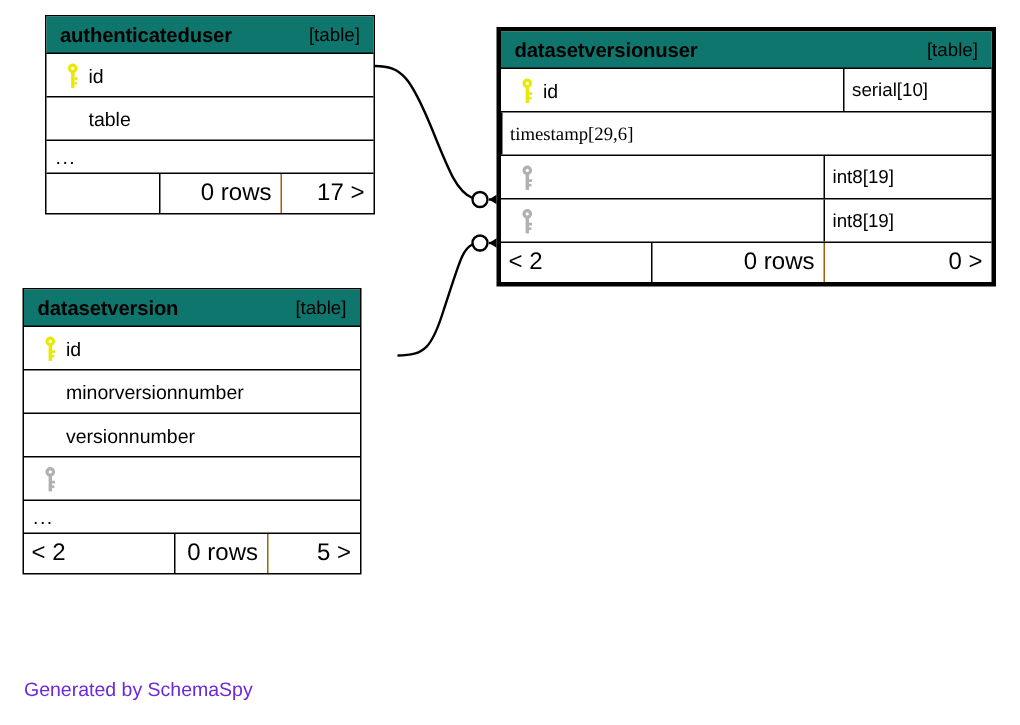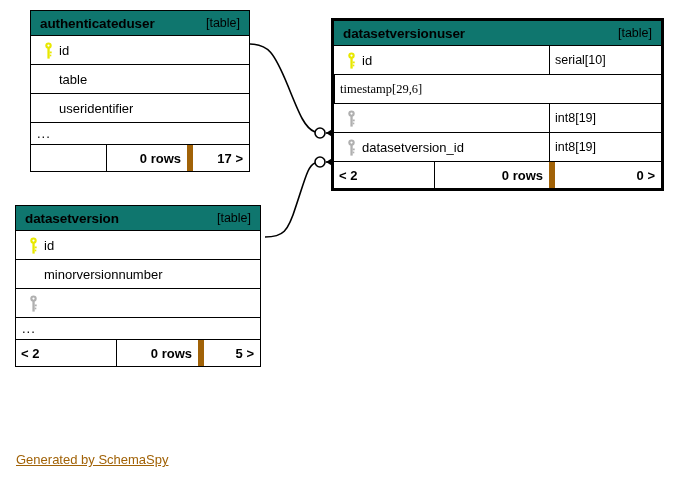--- a/index.html
+++ b/index.html
@@ -117,52 +117,50 @@
   }
 
   .tbl-footer {
     display: flex;
     height: 26px;
     box-sizing: border-box;
   }
   .foot-cell {
     display: flex;
     align-items: center;
-    font-size: 13px;
-    box-sizing: border-box;
-    white-space: nowrap;
-    font-weight: bold;
+    font-size: 16px;
+    box-sizing: border-box;
+    white-space: nowrap;
   }
   .foot-left {
     flex: 0 0 auto;
     justify-content: flex-start;
     padding-left: 5px;
   }
   .foot-mid {
     flex: 1 1 auto;
     justify-content: flex-end;
     padding-right: 6px;
     border-left: 1px solid #000000;
   }
   .foot-right {
     flex: 0 0 auto;
     justify-content: flex-end;
     padding-right: 6px;
-    border-left: 6px solid #a16207;
+    border-left: 1px solid #a16207;
     text-align: right;
   }
 
   #footer-note {
     position: absolute;
     left: 16px;
     top: 452px;
     font-size: 13px;
-    color: #a16207;
-    white-space: nowrap;
-    text-decoration: underline;
+    color: #6d28d9;
+    white-space: nowrap;
   }
 </style>
 </head>
 <body>
 
 <div id="diagram-canvas">
 
   <svg id="connector-layer" viewBox="0 0 680 483" width="680" height="483">
 
     <g>
@@ -202,26 +200,20 @@
       </div>
     </div>
 
     <div class="tbl-row">
       <div class="col-name-cell">
         <span class="key-slot"></span>
         <span class="col-label">table</span>
       </div>
     </div>
 
-    <div class="tbl-row">
-      <div class="col-name-cell">
-        <span class="key-slot"></span>
-        <span class="col-label">useridentifier</span>
-      </div>
-    </div>
 
     <div class="ellipsis-row">
       <span>...</span>
     </div>
 
     <div class="tbl-footer">
       <div class="foot-cell foot-left" style="width:75px;"></div>
       <div class="foot-cell foot-mid">0 rows</div>
       <div class="foot-cell foot-right" style="width:62px;">17 &gt;</div>
     </div>
@@ -240,21 +232,21 @@
           <svg width="9" height="17" viewBox="0 0 9 17">
             <circle cx="4.5" cy="3.6" r="3.2" fill="#e8e800"></circle>
             <circle cx="4.5" cy="3.6" r="1.1" fill="#ffffff"></circle>
             <rect x="3.4" y="5.6" width="2.3" height="11" fill="#e8e800"></rect>
             <rect x="5.7" y="9.5" width="2.0" height="1.8" fill="#e8e800"></rect>
             <rect x="5.7" y="12.6" width="1.6" height="1.7" fill="#e8e800"></rect>
           </svg>
         </span>
         <span class="col-label">id</span>
       </div>
-      <div class="col-type-cell" style="width:112px;">serial[10]</div>
+      <div class="col-type-cell" style="width:99px;">serial[10]</div>
     </div>
 
     <div class="tbl-row">
       <div class="col-type-cell" style="width:112px;font-family:Liberation Serif, serif;">timestamp[29,6]</div>
     </div>
 
     <div class="tbl-row">
       <div class="col-name-cell">
         <span class="key-slot">
           <svg width="9" height="17" viewBox="0 0 9 17">
@@ -273,33 +265,32 @@
       <div class="col-name-cell">
         <span class="key-slot">
           <svg width="9" height="17" viewBox="0 0 9 17">
             <circle cx="4.5" cy="3.6" r="3.2" fill="#b0b0b0"></circle>
             <circle cx="4.5" cy="3.6" r="1.1" fill="#ffffff"></circle>
             <rect x="3.4" y="5.6" width="2.3" height="11" fill="#b0b0b0"></rect>
             <rect x="5.7" y="9.5" width="2.0" height="1.8" fill="#b0b0b0"></rect>
             <rect x="5.7" y="12.6" width="1.6" height="1.7" fill="#b0b0b0"></rect>
           </svg>
         </span>
-        <span class="col-label">datasetversion_id</span>
       </div>
       <div class="col-type-cell" style="width:112px;">int8[19]</div>
     </div>
 
     <div class="tbl-footer">
       <div class="foot-cell foot-left" style="width:100px;">&lt; 2</div>
       <div class="foot-cell foot-mid">0 rows</div>
       <div class="foot-cell foot-right" style="width:112px;">0 &gt;</div>
     </div>
   </div>
 
-  <div class="er-table" id="tbl-datasetversion" style="left:15px; top:205px; width:246px;">
+  <div class="er-table" id="tbl-datasetversion" style="left:15px; top:192px; width:226px;">
 
     <div class="tbl-header">
       <span class="tbl-name">datasetversion</span>
       <span class="tbl-tag">[table]</span>
     </div>
 
     <div class="tbl-row">
       <div class="col-name-cell">
         <span class="key-slot">
           <svg width="9" height="17" viewBox="0 0 9 17">
@@ -314,20 +305,26 @@
       </div>
     </div>
 
     <div class="tbl-row">
       <div class="col-name-cell">
         <span class="key-slot"></span>
         <span class="col-label">minorversionnumber</span>
       </div>
     </div>
 
+    <div class="tbl-row">
+      <div class="col-name-cell">
+        <span class="key-slot"></span>
+        <span class="col-label">versionnumber</span>
+      </div>
+    </div>
 
 
     <div class="tbl-row">
       <div class="col-name-cell">
         <span class="key-slot">
           <svg width="9" height="17" viewBox="0 0 9 17">
             <circle cx="4.5" cy="3.6" r="3.2" fill="#b0b0b0"></circle>
             <circle cx="4.5" cy="3.6" r="1.1" fill="#ffffff"></circle>
             <rect x="3.4" y="5.6" width="2.3" height="11" fill="#b0b0b0"></rect>
             <rect x="5.7" y="9.5" width="2.0" height="1.8" fill="#b0b0b0"></rect>

